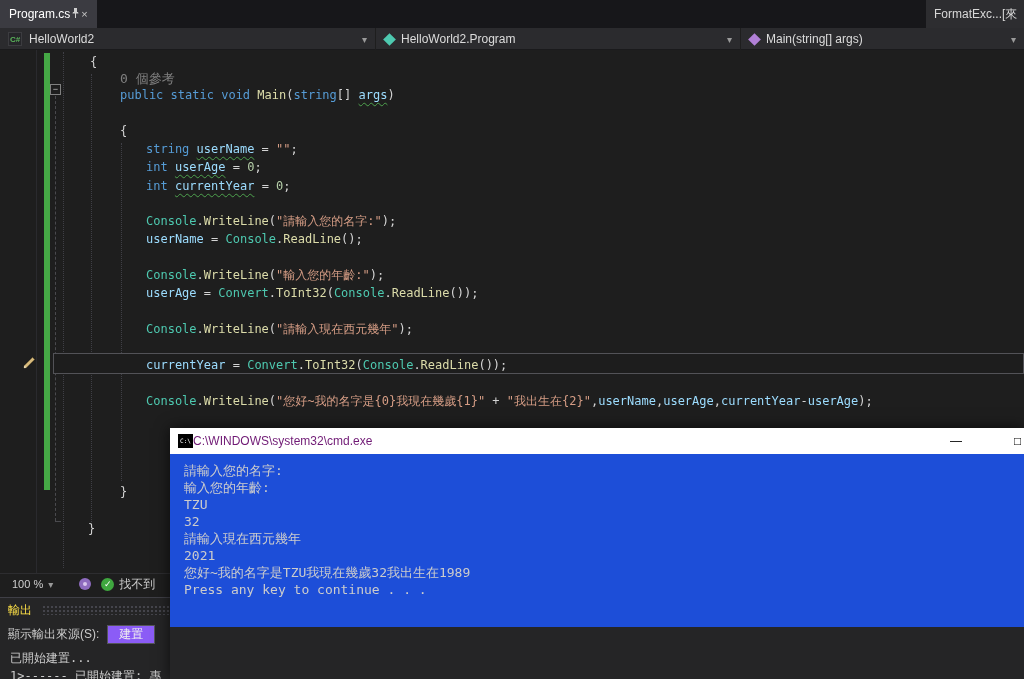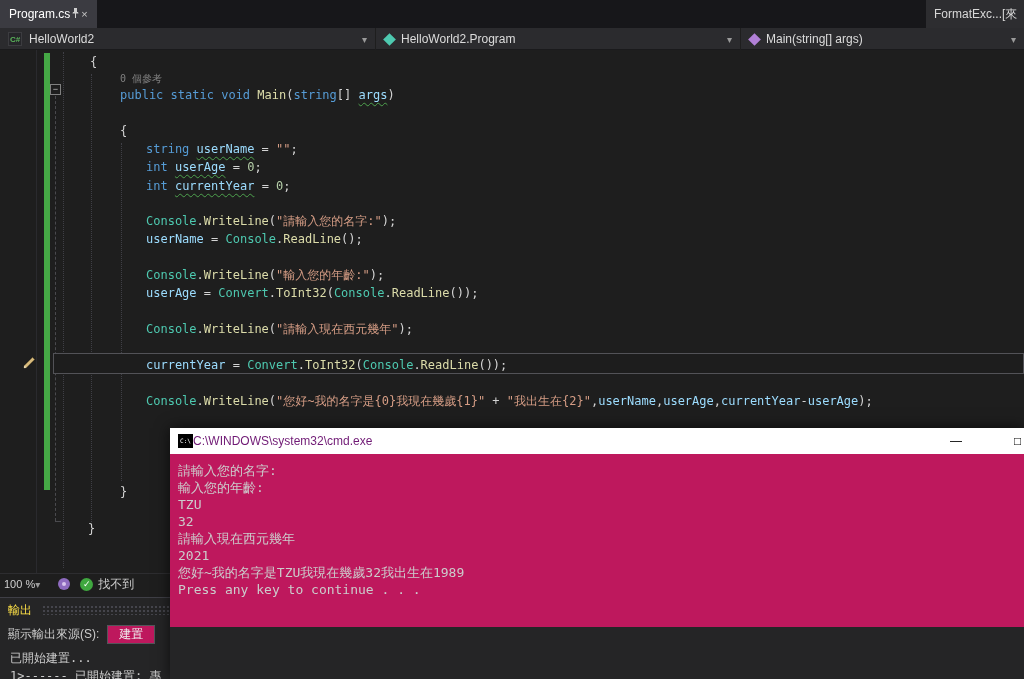--- a/index.html
+++ b/index.html
@@ -36,68 +36,68 @@
   #changebar{position:absolute;left:44px;top:53px;width:6px;height:437px;background:#45A845}
   #foldbox{position:absolute;left:50px;top:84px;width:11px;height:11px;border:1px solid #808080;
     background:#1E1E1E;color:#C5C5C5;font-size:9px;line-height:9px;text-align:center;z-index:3}
   #foldbox::before{content:"\2212"}
   #foldline{position:absolute;left:55px;top:96px;height:425px;width:0;border-left:1px dashed #4A4A4E}
   #foldline-foot{position:absolute;left:55px;top:521px;width:6px;height:0;border-top:1px dashed #4A4A4E}
   #curline{position:absolute;left:53px;top:353px;width:971px;height:21px;border:1px solid #525257;background:#1D1D1D}
   #pencil{position:absolute;left:22px;top:355px}
   .code-line{position:absolute;white-space:pre;font:12px "DejaVu Sans Mono","DejaVu Sans",monospace;
     height:18px;line-height:18px;color:#D4D4D4;z-index:2}
-  .lens{font-size:10px;color:#808080;height:14px;line-height:14px}
+  .lens{font-size:13px;color:#808080;height:14px;line-height:14px}
   .tk-k{color:#569CD6}
   .tk-t{color:#4EC9B0}
   .tk-m{color:#DCDCAA}
   .tk-v{color:#9CDCFE}
   .tk-d{color:#9CDCFE;text-decoration:underline wavy #4EA24E;text-decoration-thickness:1px;text-underline-offset:3px}
   .tk-s{color:#D69D85}
   .tk-n{color:#B5CEA8}
   .tk-p{color:#D4D4D4}
 
   
   #zoombar{position:absolute;left:0;top:573px;width:1024px;height:21px;background:#1E1E1E;
     border-top:1px solid #2D2D30;z-index:10;display:flex;align-items:center}
-  #zoom{display:flex;align-items:center;padding:0 4px;color:#CFCFCF;font-size:11px;height:100%}
+  #zoom{display:flex;align-items:center;gap:5px;padding:0 12px;color:#CFCFCF;font-size:11px;height:100%}
   #purple-ind{width:12px;height:12px;border-radius:50%;background:#8E6BBF;margin-left:14px;position:relative}
   #purple-ind::after{content:"";position:absolute;left:4px;top:4px;width:4px;height:4px;border-radius:50%;background:#D7C5EC}
   #health-check{width:13px;height:13px;border-radius:50%;background:#3FA73F;color:#FFFFFF;font-size:9px;
     line-height:13px;text-align:center;margin-left:10px}
   #health-check::before{content:"✓"}
   #health-text{color:#CCCCCC;font-size:12px;margin-left:5px;white-space:nowrap}
 
   
   #output{position:absolute;left:0;top:597px;width:1024px;height:82px;background:#252526;
     border-top:1px solid #3F3F46;z-index:20}
   .out-titlerow{position:absolute;left:0;top:4px;width:100%;height:16px;display:flex;align-items:center}
   .out-title{color:#fde047;font-size:12px;margin-left:8px;white-space:nowrap}
   .grip{flex:1;height:10px;margin:0 4px 0 10px;
     background-image:radial-gradient(#45454C 1px,transparent 1px);background-size:4px 4px}
   .out-srcrow{position:absolute;left:8px;top:27px;display:flex;align-items:center;gap:8px}
   .out-srclabel{color:#CCCCCC;font-size:12px;white-space:nowrap}
-  .combo{min-width:48px;height:19px;background:#be185d;border:1px solid #55555A;color:#F0F0F0;
+  .combo{min-width:48px;height:19px;background:#8b5cf6;border:1px solid #55555A;color:#F0F0F0;
     font-size:12px;display:flex;align-items:center;justify-content:center;padding:0 6px}
   #out-lines{position:absolute;left:10px;top:51px}
   .out-line{font:12px "DejaVu Sans Mono","DejaVu Sans",monospace;color:#CCCCCC;height:18px;line-height:18px;white-space:pre}
 
   
   #cmd{position:absolute;left:170px;top:428px;width:854px;height:251px;z-index:50;
     box-shadow:0 0 14px rgba(0,0,0,.65);overflow:hidden}
   .cmd-title{position:relative;width:100%;height:26px;background:#FFFFFF;display:flex;align-items:center}
   .cmd-ic{width:15px;height:14px;background:#000000;margin-left:8px;color:#FFFFFF;font-size:6px;
     line-height:14px;text-align:center;font-family:"DejaVu Sans Mono",monospace}
   .cmd-ic::before{content:"C:\\"}
   .cmd-title-text{color:#701a75;font-size:12px;margin-left:0;white-space:nowrap}
   .cmd-min{position:absolute;right:46px;top:0;width:44px;height:26px;color:#000;font-size:12px;
     display:flex;align-items:center;justify-content:center}
   .cmd-max{position:absolute;right:-28px;top:0;width:44px;height:26px;color:#000;font-size:12px;
     display:flex;align-items:center;justify-content:flex-start;padding-left:6px}
-  .cmd-body{width:100%;height:173px;background:#be185d;padding:8px 0 0 8px}
+  .cmd-body{width:100%;height:173px;background:#1d4ed8;padding:8px 0 0 14px}
   .cmd-line{font:13px "DejaVu Sans Mono","DejaVu Sans",monospace;color:#CCCCCC;height:17px;
     line-height:17px;white-space:pre}
 </style>
 </head>
 <body>
 
 <div id="stage">
 
   <div id="tabbar">
     <div class="tab">

